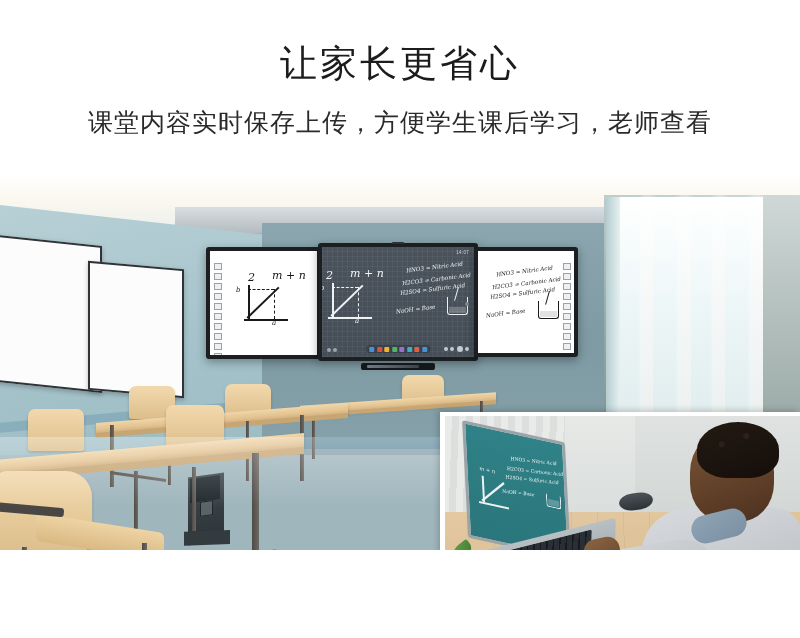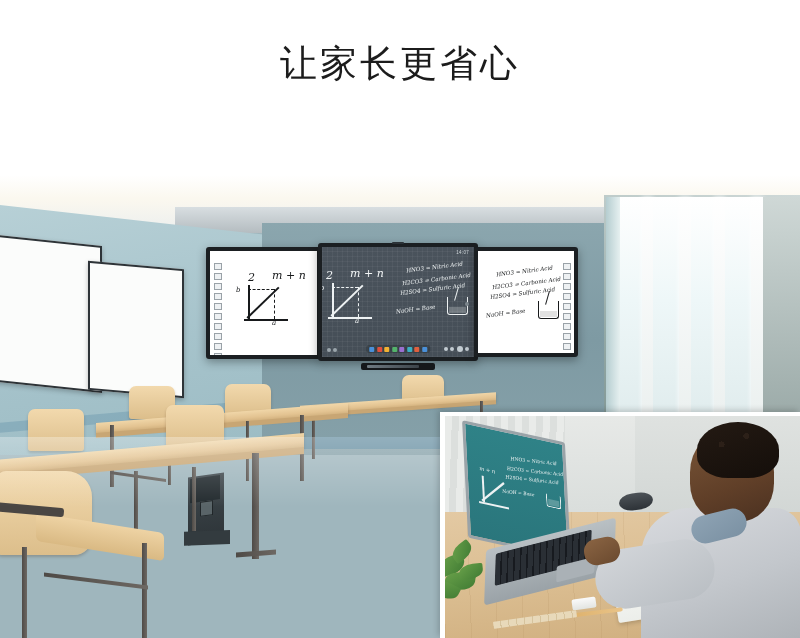--- a/index.html
+++ b/index.html
@@ -1,20 +1,20 @@
 <!DOCTYPE html>
 <html><head>
 <meta charset="utf-8">
 <style>
   html,body{margin:0;padding:0;}
   body{
     width:800px;height:638px;overflow:hidden;background:#ffffff;
     font-family:"Liberation Serif","DejaVu Serif",serif;
   }
-  .page{position:relative;width:800px;height:638px;background:#ef4444;overflow:hidden;}
+  .page{position:relative;width:800px;height:550px;background:#ef4444;overflow:hidden;}
 
   
   .header{position:absolute;left:0;top:0;width:800px;height:175px;background:#ffffff;z-index:40;}
   .headline{
     position:absolute;left:0;top:42px;width:800px;text-align:center;
     font-size:37px;line-height:44px;color:#1c1c1c;letter-spacing:3px;font-weight:400;
   }
   .subhead{
     position:absolute;left:0;top:107px;width:800px;text-align:center;
     font-size:25px;line-height:32px;color:#2a2a2a;letter-spacing:1px;font-weight:400;
@@ -197,20 +197,21 @@
   .hs{position:absolute;color:#eef3f3;font-family:"DejaVu Serif",serif;font-style:italic;font-size:4.6px;
     line-height:6px;white-space:nowrap;}
 </style>
 </head>
 <body>
 
 <div class="page">
 
   <div class="header">
     <div class="headline">让家长更省心</div>
+    <div class="subhead">课堂内容实时保存上传，方便学生课后学习，老师查看</div>
   </div>
 
   <div class="photo">
 
     <div class="ceiling"></div>
     <div class="ceiling-beam"></div>
 
     <div class="wall-left"></div>
     <div class="wall-back"></div>
     <div class="wall-right"></div>

